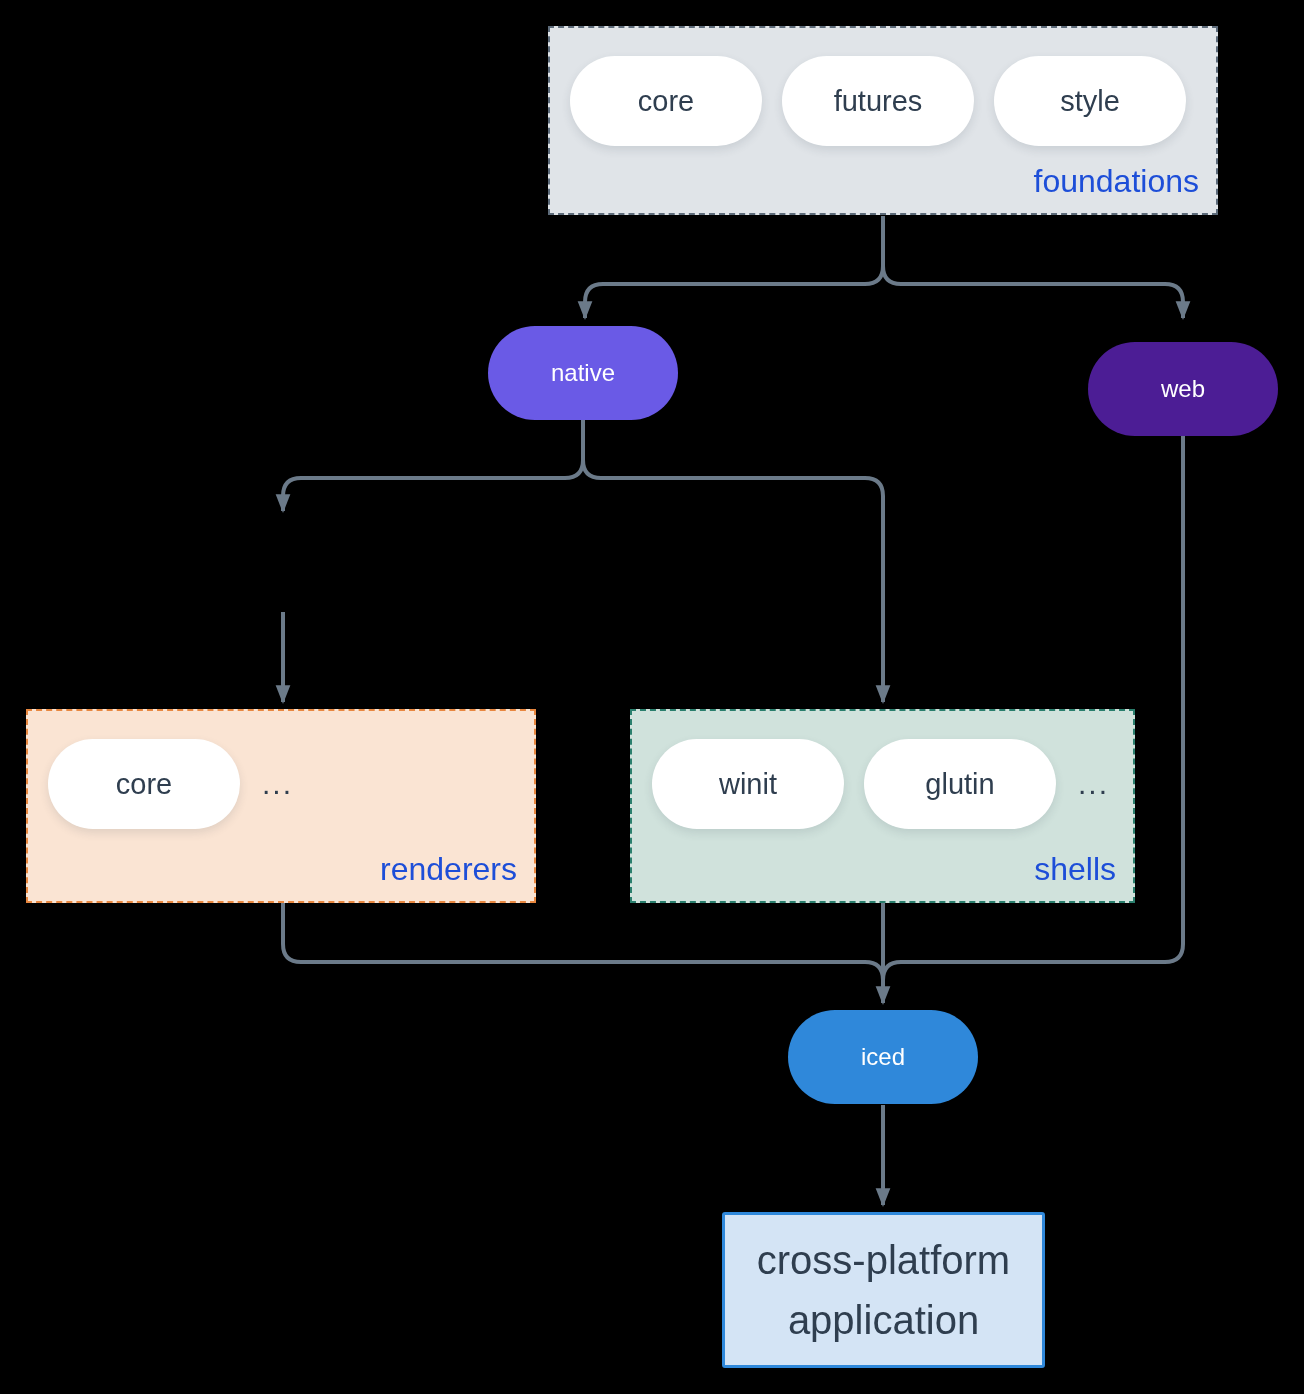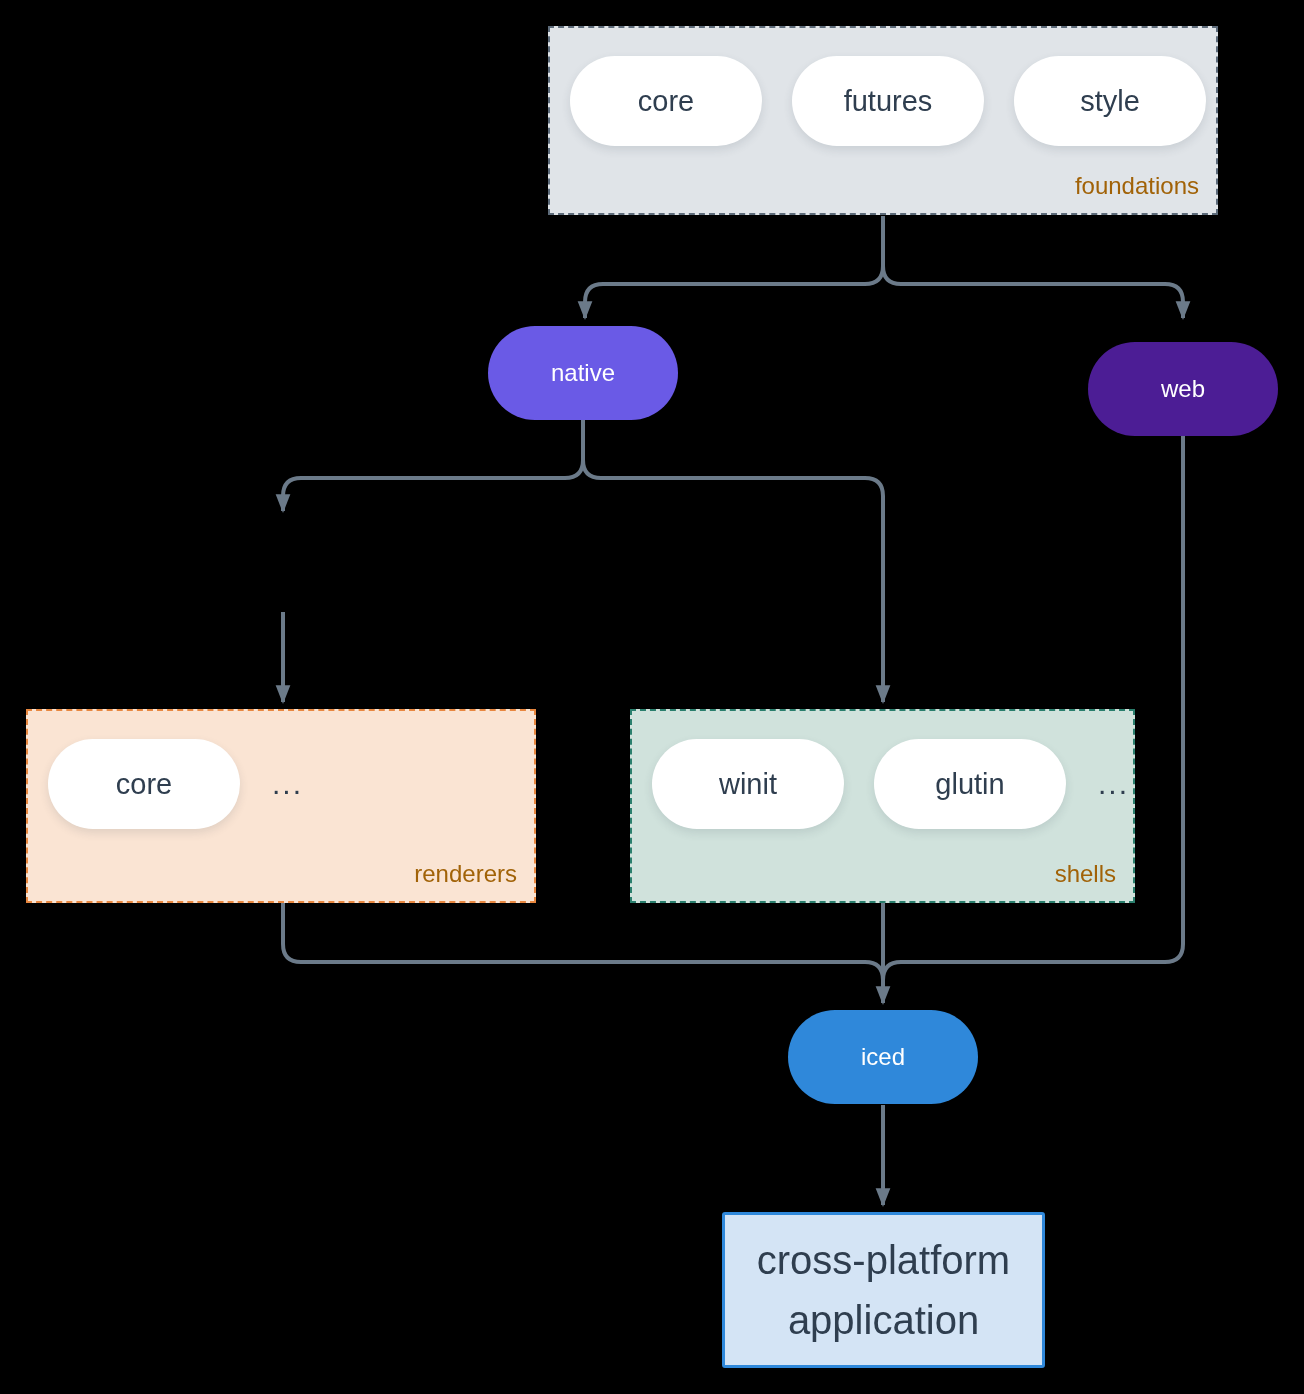--- a/index.html
+++ b/index.html
@@ -34,21 +34,21 @@
     left: 26px; top: 709px; width: 510px; height: 194px;
     background: #FAE4D3; border-color: #E8873F;
   }
   .group-box.shells {
     left: 630px; top: 709px; width: 505px; height: 194px;
     background: #D0E2DC; border-color: #2A7F6D;
   }
   .pill-row {
     display: flex;
     align-items: center;
-    gap: 30px;
+    gap: 20px;
     padding: 28px 0 0 20px;
   }
   .pill-white {
     width: 192px; height: 90px;
     background: #FFFFFF;
     border-radius: 45px;
     display: flex;
     align-items: center;
     justify-content: center;
     font-size: 29px;
@@ -58,22 +58,22 @@
   }
   .ellipsis {
     font-size: 30px;
     color: #2F3E4F;
     letter-spacing: 2px;
     margin-left: 2px;
   }
   .corner-label {
     position: absolute;
     right: 17px; bottom: 13px;
-    font-size: 24px;
-    color: #a16207;
+    font-size: 32px;
+    color: #1d4ed8;
   }
   
   .node {
     position: absolute;
     width: 190px; height: 94px;
     border-radius: 47px;
     display: flex;
     align-items: center;
     justify-content: center;
     font-size: 24px;

